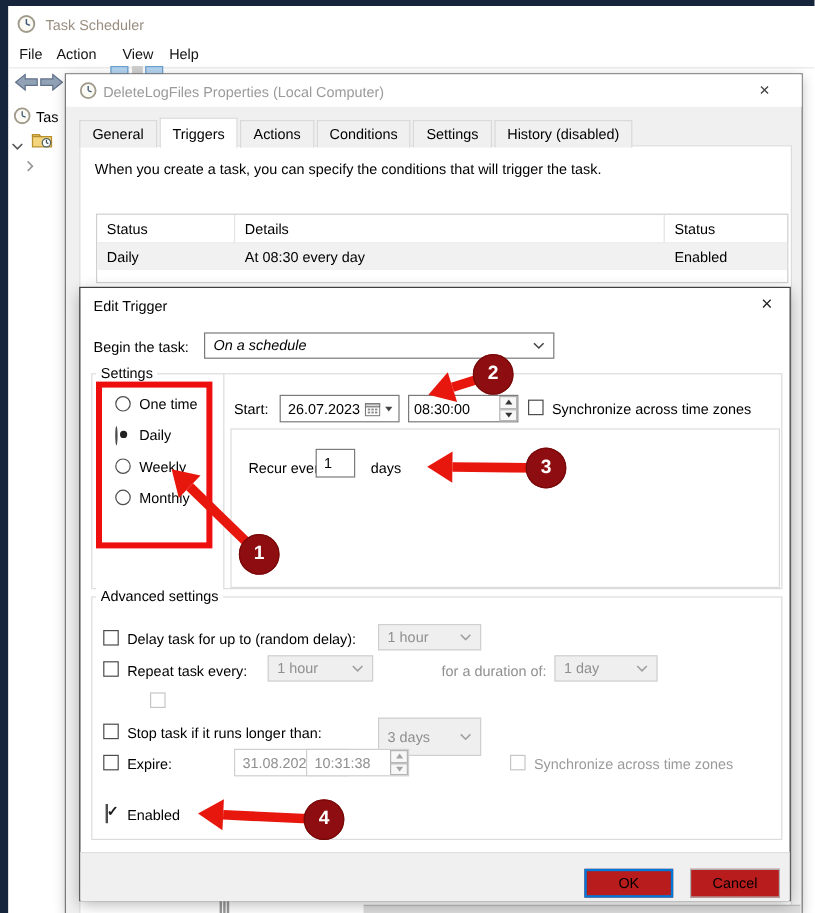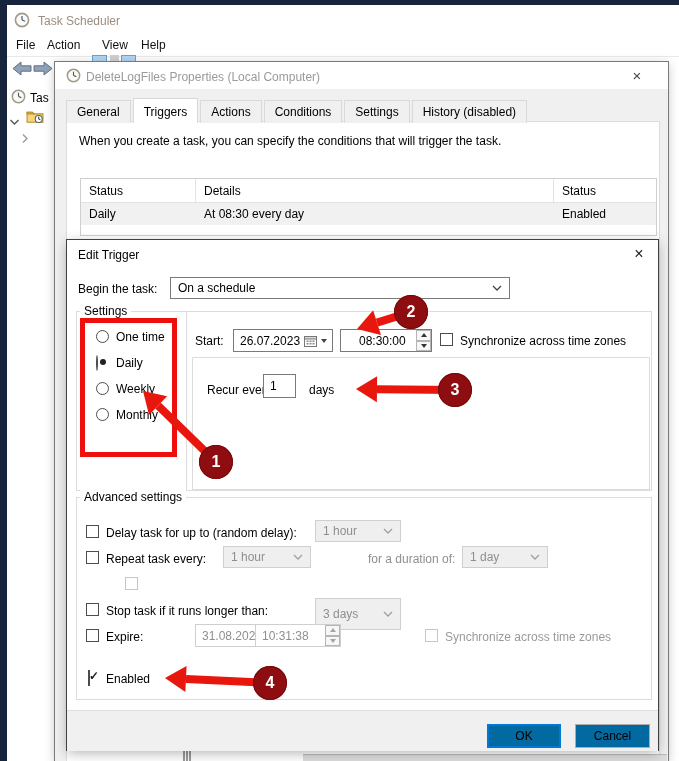--- a/index.html
+++ b/index.html
@@ -55,21 +55,21 @@
   .cb.dis{border-color:#c6c6c6;}
   .cb.checked{position:relative;}
   .cb.checked::after{content:"\2713";position:absolute;left:0px;top:-2px;font-size:12px;font-weight:bold;color:#1a1a1a;}
   .radio{width:13px;height:13px;border-radius:50%;background:#fff;border:1px solid #4c4c4c;box-sizing:border-box;}
   .radio.sel{position:relative;}
   .radio.sel::after{content:"";position:absolute;left:2.5px;top:2.5px;width:6px;height:6px;border-radius:50%;background:#222;}
 
   .groupbox{border:1px solid #dcdcdc;box-sizing:border-box;}
   .grouplabel{background:#fff;padding:0 4px;}
 
-  .btn{display:flex;align-items:center;justify-content:center;background:#0369a1;border:1px solid #adadad;
+  .btn{display:flex;align-items:center;justify-content:center;background:#b91c1c;border:1px solid #adadad;
        box-sizing:border-box;font-size:12px;cursor:pointer;}
   .btn.default{border:2px solid #0078d7;}
 
   
   .ann-rect{border:5px solid #ee0e0e;box-sizing:border-box;z-index:40;}
   .ann-arrow{position:absolute;display:flex;align-items:center;height:26px;transform-origin:0 50%;z-index:45;}
   .ann-arrow .head{width:0;height:0;border-top:13px solid transparent;border-bottom:13px solid transparent;border-right:21px solid #e8170d;}
   .ann-arrow .shaft{height:8px;background:#e8170d;flex:1;}
   .ann-badge{position:absolute;width:34px;height:34px;border-radius:50%;background:#8e0d10;color:#fff;
              display:flex;align-items:center;justify-content:center;font-size:16px;font-weight:bold;
@@ -192,21 +192,21 @@
     <div class="abs" style="left:248px;top:692px;width:364px;height:7px;background:#dcdcdc;border-top:1px solid #bdbdbd;"></div>
   </div>
 
   <div class="abs dialog2" style="left:67px;top:240px;width:591px;height:510px;z-index:30;">
 
     <span class="abs lbl" style="left:11px;top:8px;">Edit Trigger</span>
     <span class="abs closebox" style="left:560px;top:4px;width:24px;height:20px;font-size:16px;color:#222;">×</span>
 
     
     <span class="abs lbl" style="left:11px;top:42px;">Begin the task:</span>
-    <div class="abs combo" style="left:103px;top:37px;width:340px;height:22px;">
+    <div class="abs combo" style="left:103px;top:37px;width:292px;height:22px;font-style:italic;">
       <span>On a schedule</span>
       <span class="chev">
         <svg width="10" height="6" viewBox="0 0 10 6">
             <polyline points="1,1 5,5 9,1" fill="none" stroke="#444" stroke-width="1.3"></polyline>
           </svg>
       </span>
     </div>
 
     
     <div class="abs groupbox" style="left:9px;top:71px;width:576px;height:180px;"></div>
@@ -236,21 +236,21 @@
               <rect x="5.5" y="5.5" width="2" height="1.5"></rect>
               <rect x="8.5" y="5.5" width="2" height="1.5"></rect>
               <rect x="2.5" y="8" width="2" height="1.5"></rect>
               <rect x="5.5" y="8" width="2" height="1.5"></rect>
               <rect x="8.5" y="8" width="2" height="1.5"></rect>
             </g>
           </svg>
       </span>
       <span class="caltri"></span>
     </div>
-    <div class="abs field" style="left:273px;top:89px;width:92px;height:23px;padding-left:18px;">
+    <div class="abs field" style="left:273px;top:89px;width:92px;height:23px;padding-left:4px;">
       <span>08:30:00</span>
       <span class="spincol">
         <span class="spinbtn">
             <span class="tri-up"></span>
           </span>
         <span class="spinbtn">
             <span class="tri-down"></span>
           </span>
       </span>
     </div>

